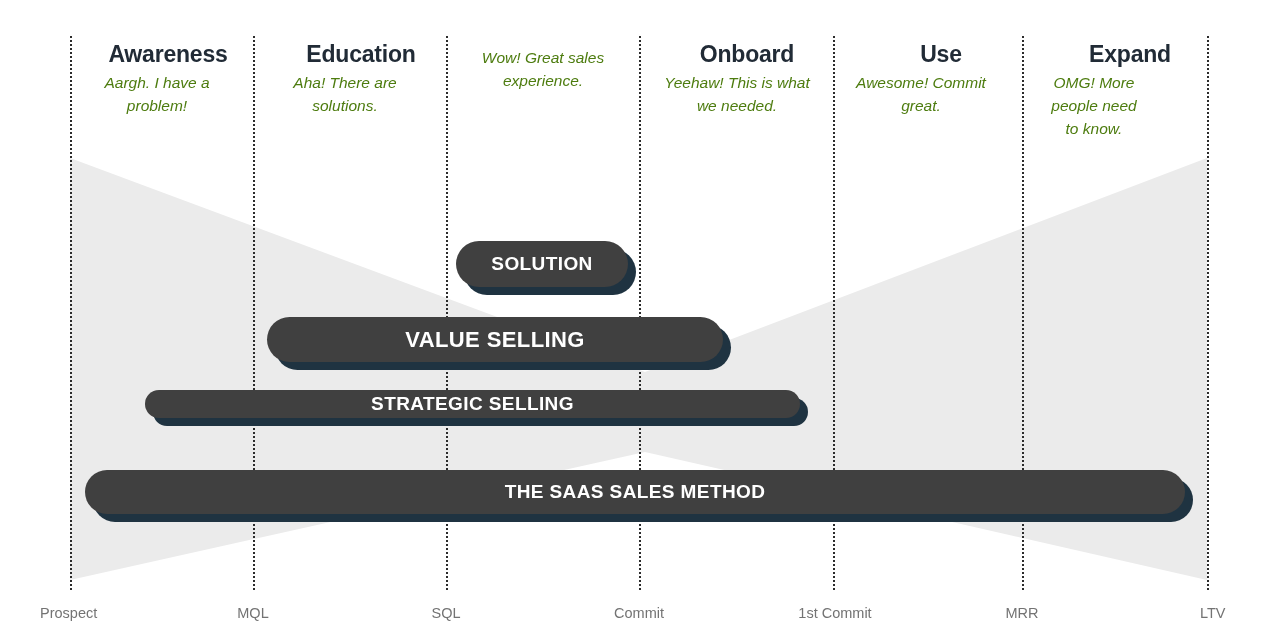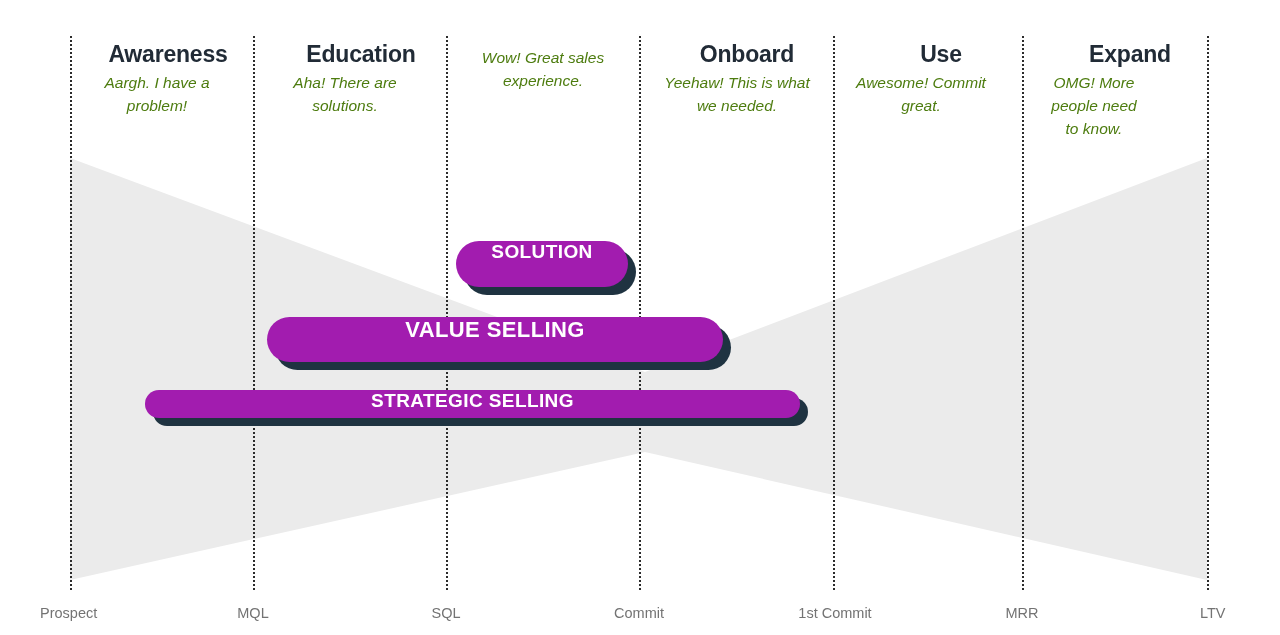--- a/index.html
+++ b/index.html
@@ -71,24 +71,24 @@
     height: 100%;
     background: #1f3341;
     border-radius: 999px;
   }
   .pill {
     position: absolute;
     left: 0;
     top: 0;
     width: 100%;
     height: 100%;
-    background: #a21caf;
+    background: #404040;
     border-radius: 999px;
     display: flex;
-    align-items: flex-start;
+    align-items: center;
     justify-content: center;
   }
   .pill-label {
     color: #ffffff;
     font-weight: bold;
     letter-spacing: 0.4px;
     text-align: center;
     white-space: nowrap;
   }
 
@@ -159,20 +159,26 @@
     </div>
   </div>
 
   <div class="pill-wrap" style="left:145px; top:390px; width:655px; height:28px">
     <div class="pill-shadow"></div>
     <div class="pill">
       <span class="pill-label" style="font-size:19px">STRATEGIC SELLING</span>
     </div>
   </div>
 
+  <div class="pill-wrap" style="left:85px; top:470px; width:1100px; height:44px">
+    <div class="pill-shadow"></div>
+    <div class="pill">
+      <span class="pill-label" style="font-size:19px">THE SAAS SALES METHOD</span>
+    </div>
+  </div>
 
   <div class="axis-label" style="left:40px">Prospect</div>
   <div class="axis-label" style="left:253px; transform:translateX(-50%)">MQL</div>
   <div class="axis-label" style="left:446px; transform:translateX(-50%)">SQL</div>
   <div class="axis-label" style="left:639px; transform:translateX(-50%)">Commit</div>
   <div class="axis-label" style="left:835px; transform:translateX(-50%)">1st Commit</div>
   <div class="axis-label" style="left:1022px; transform:translateX(-50%)">MRR</div>
   <div class="axis-label" style="left:1200px">LTV</div>
 
 </div>

